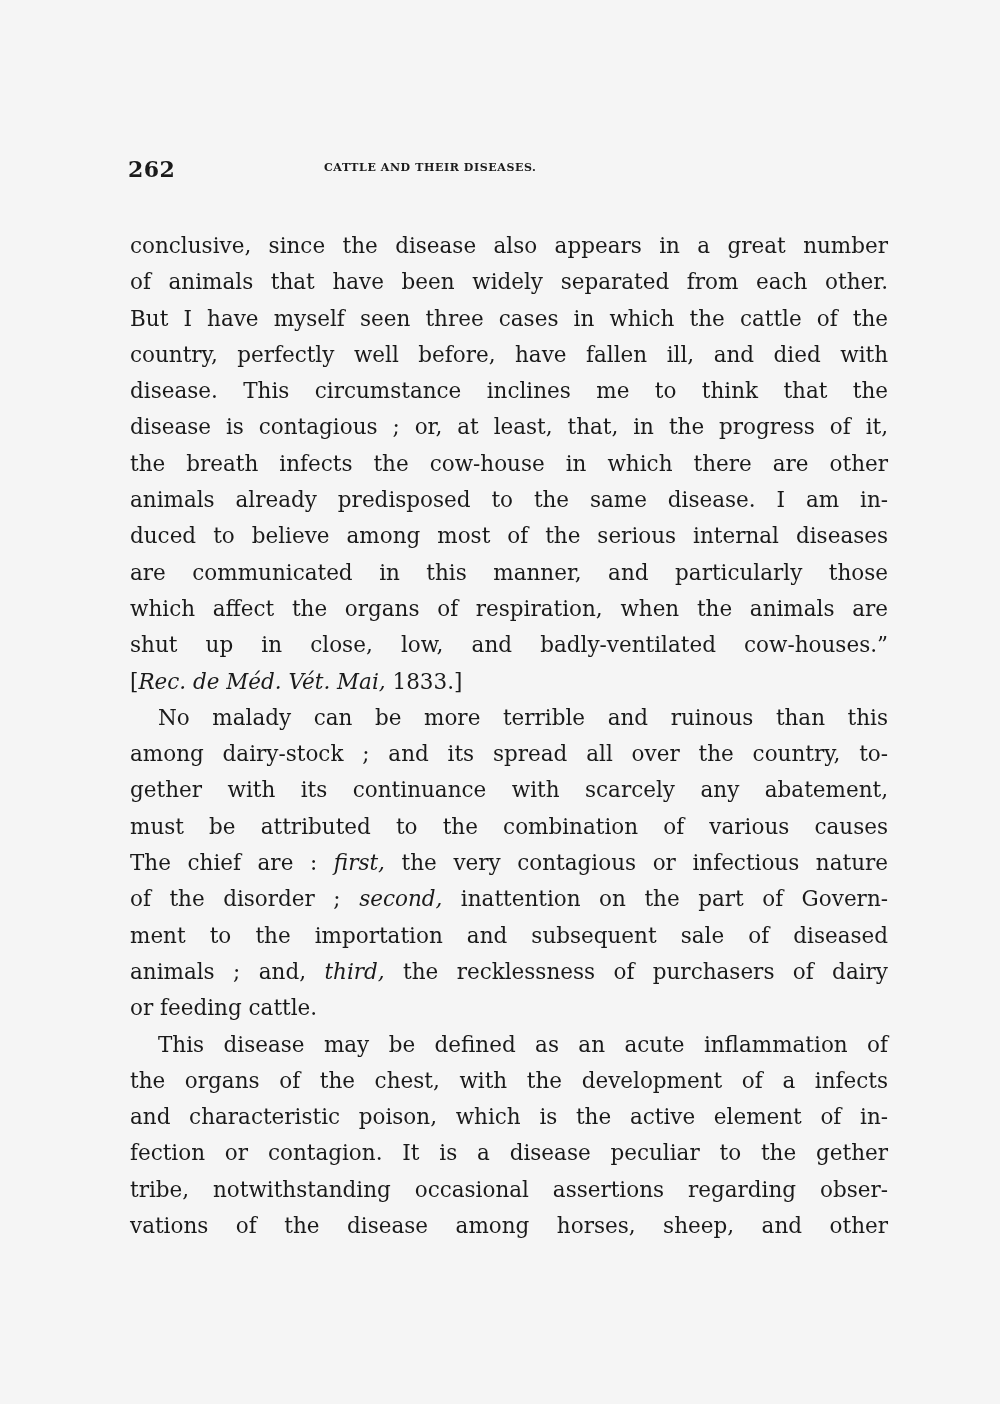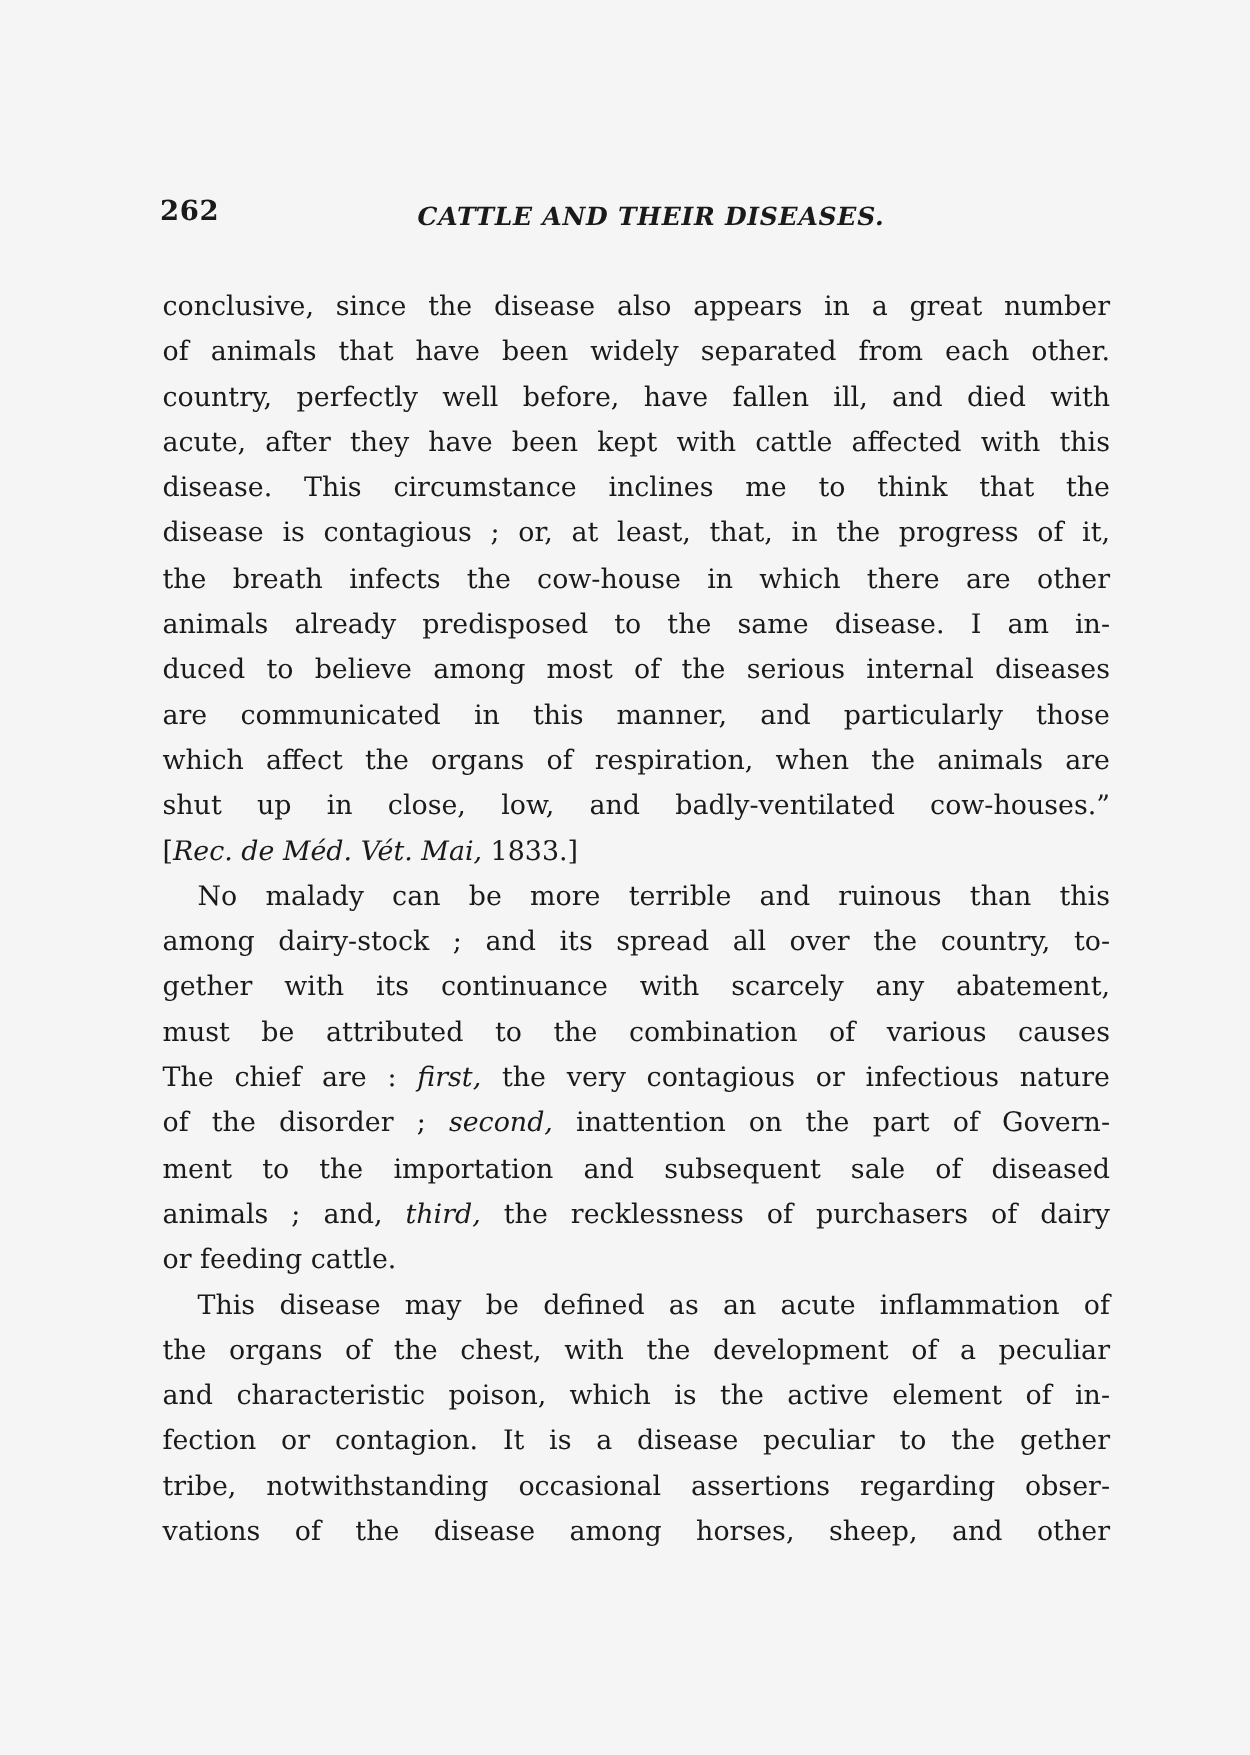--- a/index.html
+++ b/index.html
@@ -30,26 +30,25 @@
     .page-number {
       position: absolute;
       left: -2px;
       top: 0;
       font-size: 22px;
       font-weight: bold;
       letter-spacing: 0.5px;
     }
     .header-title {
       position: absolute;
-      left: 204px;
+      left: 194px;
       top: 5px;
-      font-size: 20px;
+      font-size: 11px;
       font-weight: bold;
       letter-spacing: 0.6px;
-      font-style: italic;
     }
     .body-text {
       font-size: 21.5px;
       line-height: 36.3px;
       text-align: justify;
       text-align-last: justify;
       margin-top: 40px;
     }
     .line {
       display: block;
@@ -80,22 +79,22 @@
   <div class="running-head">
     <span class="page-number">262</span>
     <span class="header-title">CATTLE AND THEIR DISEASES.</span>
   </div>
 
   <div class="body-text">
 
     <div class="paragraph">
       <span class="line">conclusive, since the disease also appears in a great number</span>
       <span class="line">of animals that have been widely separated from each other.</span>
+      <span class="line">But I have myself seen three cases in which the cattle of the</span>
       <span class="line">country, perfectly well before, have fallen ill, and died with</span>
-      <span class="line">acute, after they have been kept with cattle affected with this</span>
       <span class="line">disease. This circumstance inclines me to think that the</span>
       <span class="line">disease is contagious ; or, at least, that, in the progress of it,</span>
       <span class="line">the breath infects the cow-house in which there are other</span>
       <span class="line">animals already predisposed to the same disease. I am in-</span>
       <span class="line">duced to believe among most of the serious internal diseases</span>
       <span class="line">are communicated in this manner, and particularly those</span>
       <span class="line">which affect the organs of respiration, when the animals are</span>
       <span class="line">shut up in close, low, and badly-ventilated cow-houses.”</span>
       <span class="line last"><span>[</span><em>Rec. de Méd. Vét. Mai,</em><span> 1833.</span><span>]</span></span>
     </div>
@@ -107,21 +106,21 @@
       <span class="line">must be attributed to the combination of various causes</span>
       <span class="line"><span>The chief are : </span><em>first,</em><span> the very contagious or infectious nature</span></span>
       <span class="line"><span>of the disorder ; </span><em>second,</em><span> inattention on the part of Govern-</span></span>
       <span class="line">ment to the importation and subsequent sale of diseased</span>
       <span class="line"><span>animals ; and, </span><em>third,</em><span> the recklessness of purchasers of dairy</span></span>
       <span class="line last">or feeding cattle.</span>
     </div>
 
     <div class="paragraph">
       <span class="line indent">This disease may be defined as an acute inflammation of</span>
-      <span class="line">the organs of the chest, with the development of a peculiar</span>
+      <span class="line">the organs of the chest, with the development of a infects</span>
       <span class="line">and characteristic poison, which is the active element of in-</span>
       <span class="line">fection or contagion. It is a disease peculiar to the gether</span>
       <span class="line">tribe, notwithstanding occasional assertions regarding obser-</span>
       <span class="line">vations of the disease among horses, sheep, and other</span>
     </div>
 
   </div>
 </div>
 
 </body></html>

